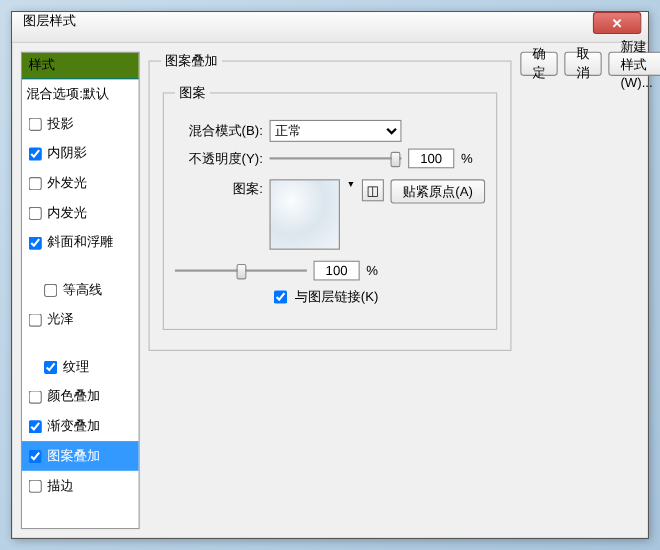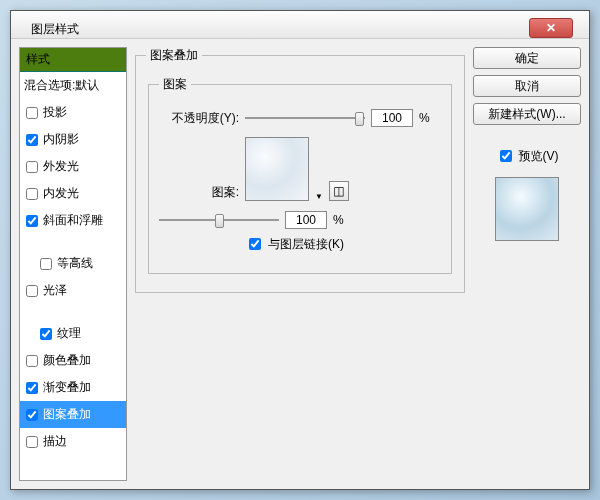--- a/index.html
+++ b/index.html
@@ -1,18 +1,18 @@
 <!DOCTYPE html>
 <html><head>
 <meta charset="utf-8">
 <style>
 * { box-sizing: border-box; font-family: "Microsoft YaHei", "SimSun", sans-serif; font-size: 12px; }
 body { margin: 0; background: linear-gradient(135deg, #c8dceb 0%, #a8c5dd 100%); display: flex; align-items: center; justify-content: center; width: 600px; height: 500px; }
 .dialog { width: 580px; height: 480px; background: #f0f0f0; border: 1px solid #555; box-shadow: 2px 2px 8px rgba(0,0,0,0.3); display: flex; flex-direction: column; }
-.titlebar { height: 28px; background: linear-gradient(#fdfdfd, #e8e8e8); border-bottom: 1px solid #ccc; display: flex; align-items: flex-end; padding: 0 16px; }
+.titlebar { height: 28px; background: linear-gradient(#fdfdfd, #e8e8e8); border-bottom: 1px solid #ccc; display: flex; align-items: flex-start; padding: 0 6px; }
 .titlebar-title { flex: 1; padding-left: 4px; }
 .close-btn { width: 44px; height: 20px; background: linear-gradient(#e67a75, #c94b44); border: 1px solid #a03530; border-radius: 3px; color: #fff; display: flex; align-items: center; justify-content: center; font-weight: bold; cursor: pointer; }
 .content { flex: 1; display: flex; padding: 8px; gap: 8px; }
 .style-list { width: 108px; border: 1px solid #999; background: #fff; }
 .style-header { background: #4d7c0f; border-bottom: 1px solid #0f766e; padding: 3px 6px; }
 .style-row { padding: 5px 4px; display: flex; align-items: center; gap: 3px; cursor: pointer; }
 .style-row.selected { background: #3399ff; color: #fff; }
 .style-row input[type=checkbox] { margin: 0 2px; width: 12px; height: 12px; }
 .style-row.indent { padding-left: 18px; margin-top: 16px; }
 .style-row.noindent { padding-left: 4px; }
@@ -24,21 +24,21 @@
 .row { display: flex; align-items: center; margin: 6px 0; gap: 6px; }
 .row-label { width: 80px; text-align: right; }
 select { width: 120px; height: 20px; background: #fff; border: 1px solid #888; }
 .slider-track { position: relative; width: 120px; height: 14px; }
 .slider-line { position: absolute; top: 6px; left: 0; right: 0; height: 2px; background: #999; }
 .slider-thumb { position: absolute; top: 1px; width: 9px; height: 14px; background: linear-gradient(#fafafa,#d8d8d8); border: 1px solid #888; border-radius: 2px; }
 .num-input { width: 42px; height: 18px; border: 1px solid #888; background: #fff; text-align: center; padding: 1px 2px; }
 .pattern-swatch { width: 64px; height: 64px; border: 1px solid #888; background: radial-gradient(circle at 30% 30%, #fafcfe, #dce6ee, #f0f5f9); }
 .small-btn { width: 20px; height: 20px; border: 1px solid #888; background: linear-gradient(#fdfdfd,#e5e5e5); display: flex; align-items: center; justify-content: center; cursor: pointer; }
 .side-btn { height: 22px; border: 1px solid #888; background: linear-gradient(#fdfdfd,#e8e8e8); padding: 0 10px; cursor: pointer; border-radius: 3px; display: flex; align-items: center; justify-content: center; }
-.right-col { width: 108px; display: flex; flex-direction: column; align-items: center; gap: 6px; }
+.right-col { width: 108px; display: flex; flex-direction: row; gap: 6px; }
 .right-col .side-btn { width: 100%; }
 .preview-box { width: 64px; height: 64px; border: 1px solid #888; background: radial-gradient(circle at 40% 30%, #f4fbff, #b9d4e4 55%, #dfeaf1); margin-top: 6px; }
 .checklabel { display: flex; align-items: center; gap: 4px; }
 .checklabel input { width: 12px; height: 12px; }
 .tri { font-size: 8px; }
 </style>
 </head>
 <body>
 
 <div class="dialog">
@@ -105,37 +105,46 @@
           </div>
         </div>
     </div>
 
     <div class="main-panel">
       <fieldset class="fieldset">
         <legend>图案叠加</legend>
         <fieldset class="inner-fieldset">
           <legend>图案</legend>
 
+          <div class="row">
+            <span class="row-label">混合模式(B):</span>
+            <select>
+              <option>正常</option>
+            </select>
+          </div>
 
           <div class="row">
             <span class="row-label">不透明度(Y):</span>
             <div class="slider-track">
               <div class="slider-line"></div>
               <div class="slider-thumb" style="left:110px"></div>
             </div>
             <input class="num-input" value="100" style="">
             <span>%</span>
           </div>
 
-          <div class="row" style="align-items:flex-end;margin-top:10px">
+          <div class="row" style="align-items:flex-start;margin-top:10px">
             <span class="row-label">图案:</span>
             <div class="pattern-swatch"></div>
             <span class="tri">▼</span>
             <div class="small-btn">
               <span>◫</span>
+            </div>
+            <div class="side-btn">
+              <span>贴紧原点(A)</span>
             </div>
           </div>
 
           <div class="row" style="margin-top:10px">
             <div class="slider-track">
               <div class="slider-line"></div>
               <div class="slider-thumb" style="left:56px"></div>
             </div>
             <input class="num-input" value="100" style="">
             <span>%</span>

